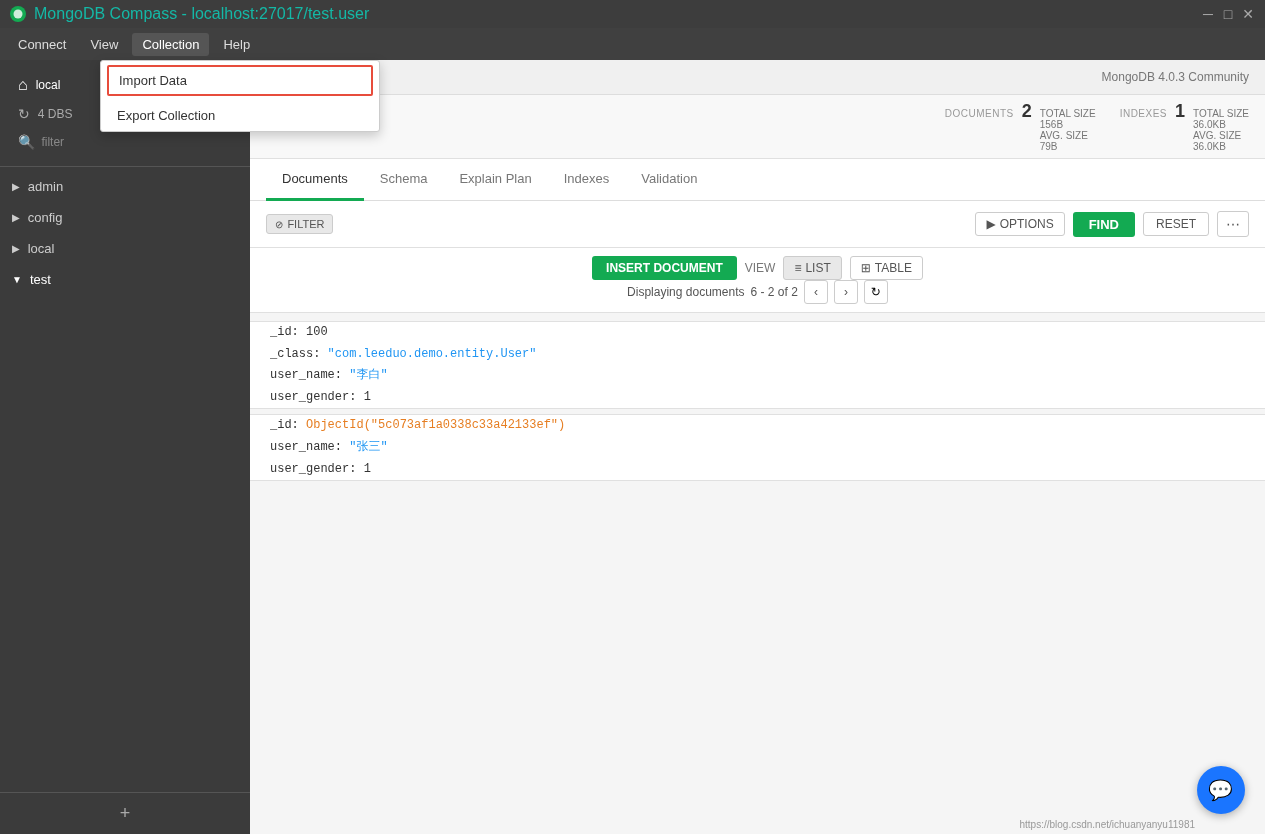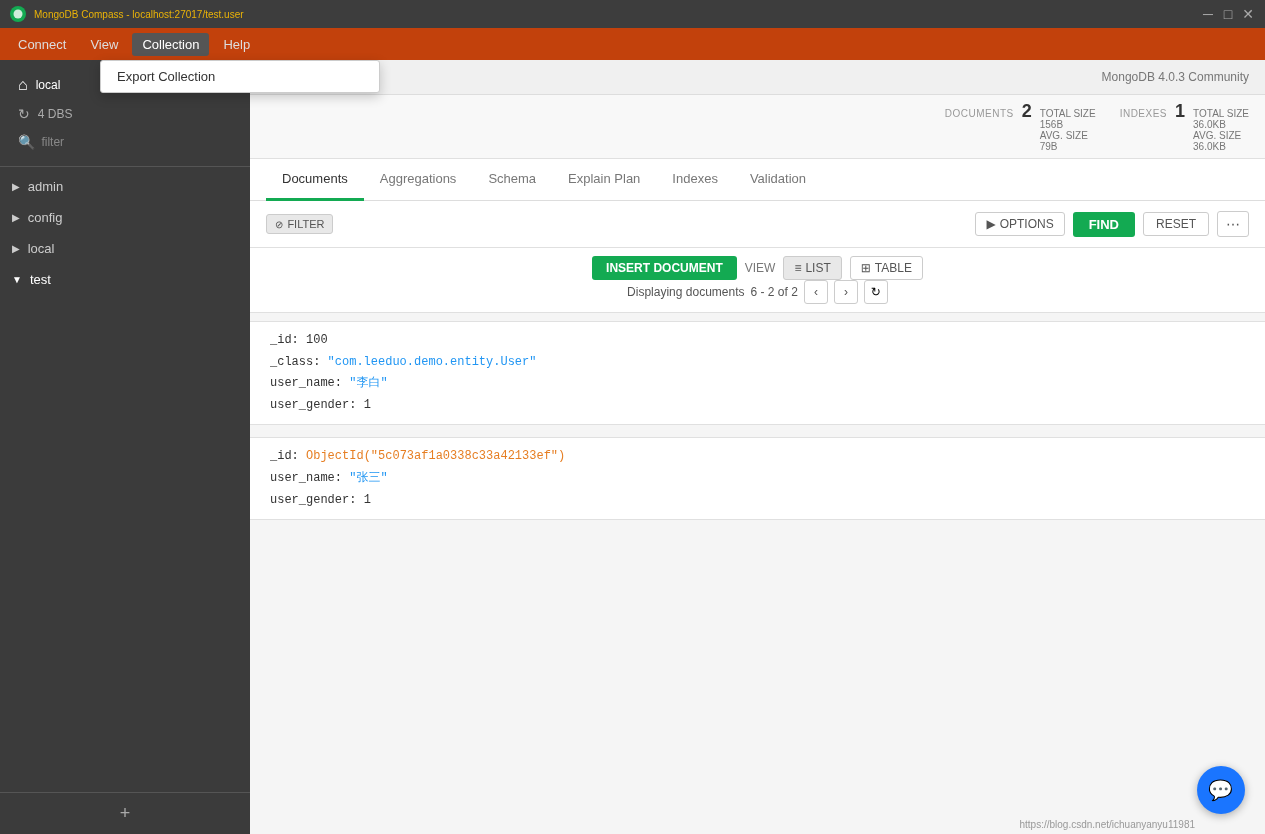--- a/index.html
+++ b/index.html
@@ -11,27 +11,27 @@
       color: #ccc;
       height: 28px;
       display: flex;
       align-items: center;
       padding: 0 10px;
       gap: 8px;
       user-select: none;
     }
     .titlebar-icon { width: 16px; height: 16px; border-radius: 50%; background: #13aa52; display: flex; align-items: center; justify-content: center; }
     .titlebar-icon svg { width: 12px; height: 12px; }
-    .titlebar-title { font-size: 10px; color: #eab308; flex: 1; }
+    .titlebar-title { font-size: 16px; color: #14b8a6; flex: 1; }
     .titlebar-controls { display: flex; gap: 6px; margin-left: auto; }
     .titlebar-btn { width: 14px; height: 14px; border: none; background: transparent; color: #aaa; font-size: 14px; cursor: pointer; line-height: 1; }
 
     
     .menubar {
-      background: #c2410c;
+      background: #404040;
       height: 32px;
       display: flex;
       align-items: center;
       padding: 0 8px;
       gap: 4px;
     }
     .menu-item {
       color: #ddd;
       padding: 4px 10px;
       cursor: pointer;
@@ -332,22 +332,22 @@
       display: flex; align-items: center; justify-content: center;
       font-size: 12px;
     }
 
     
     .documents-area { padding: 8px 0; }
     .document-card {
       background: white;
       border-top: 1px solid #e0e0e0;
       border-bottom: 1px solid #e0e0e0;
-      margin-bottom: 12px;
-      padding: 8px 20px;
+      margin-bottom: 5px;
+      padding: 0 20px;
     }
     .doc-field { font-size: 12px; line-height: 1.8; font-family: 'Courier New', monospace; color: #333; }
     .doc-key { color: #333; }
     .doc-string { color: #2196F3; }
     .doc-objectid { color: #e67e22; }
     .doc-number { color: #333; }
 
     
     .chat-btn {
       position: fixed;
@@ -394,20 +394,23 @@
 </div>
 
 <div class="menubar">
   <div class="menu-item">Connect</div>
   <div class="menu-item">View</div>
   <div class="menu-item highlighted active">Collection</div>
   <div class="menu-item">Help</div>
 </div>
 
 <div class="collection-dropdown">
+  <div class="dropdown-item highlighted">
+    <span>Import Data</span>
+  </div>
   <div class="dropdown-item">
     <span>Export Collection</span>
   </div>
 </div>
 
 <div class="app">
 
   <div class="sidebar">
     <div class="sidebar-top">
       <div class="sidebar-local">
@@ -475,21 +478,20 @@
           <span>TOTAL SIZE</span>
           <span>36.0KB</span>
           <span>AVG. SIZE</span>
           <span>36.0KB</span>
         </div>
       </div>
     </div>
 
     <div class="tabs">
       <div class="tab active">Documents</div>
-      <div class="tab">Aggregations</div>
       <div class="tab">Schema</div>
       <div class="tab">Explain Plan</div>
       <div class="tab">Indexes</div>
       <div class="tab">Validation</div>
     </div>
 
     <div class="content">
 
       <div class="filter-bar">
         <div class="filter-badge">

